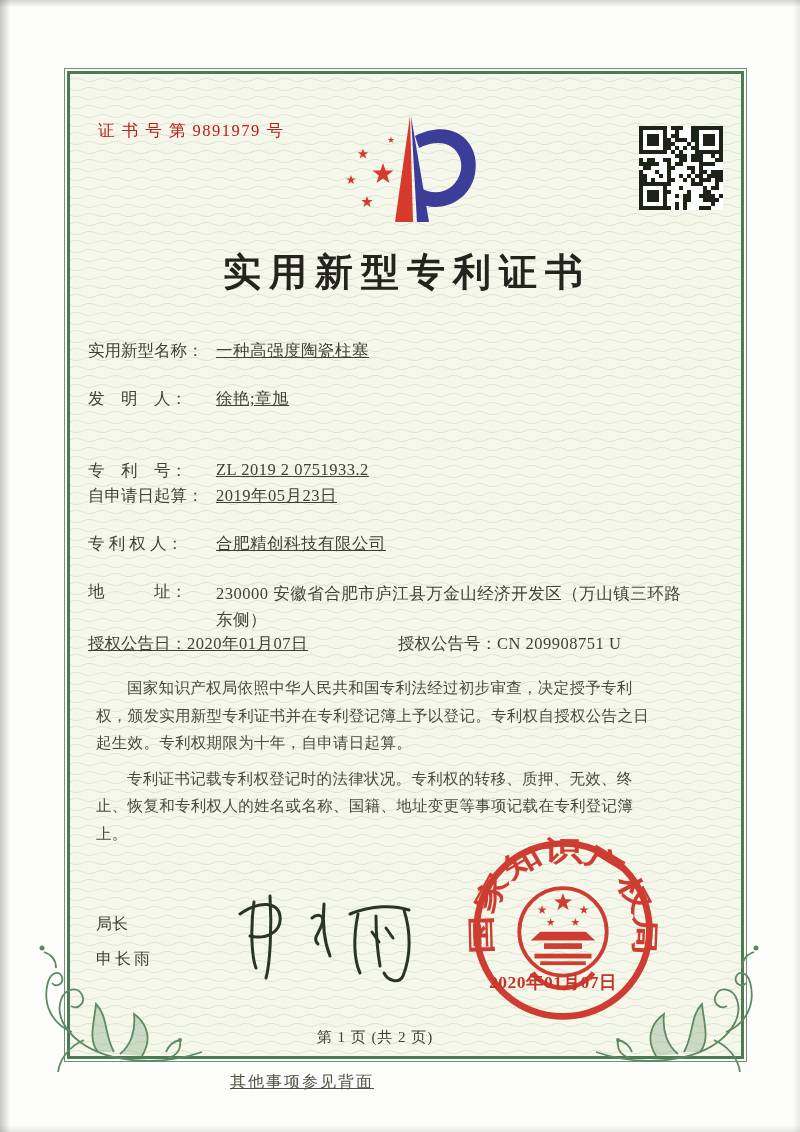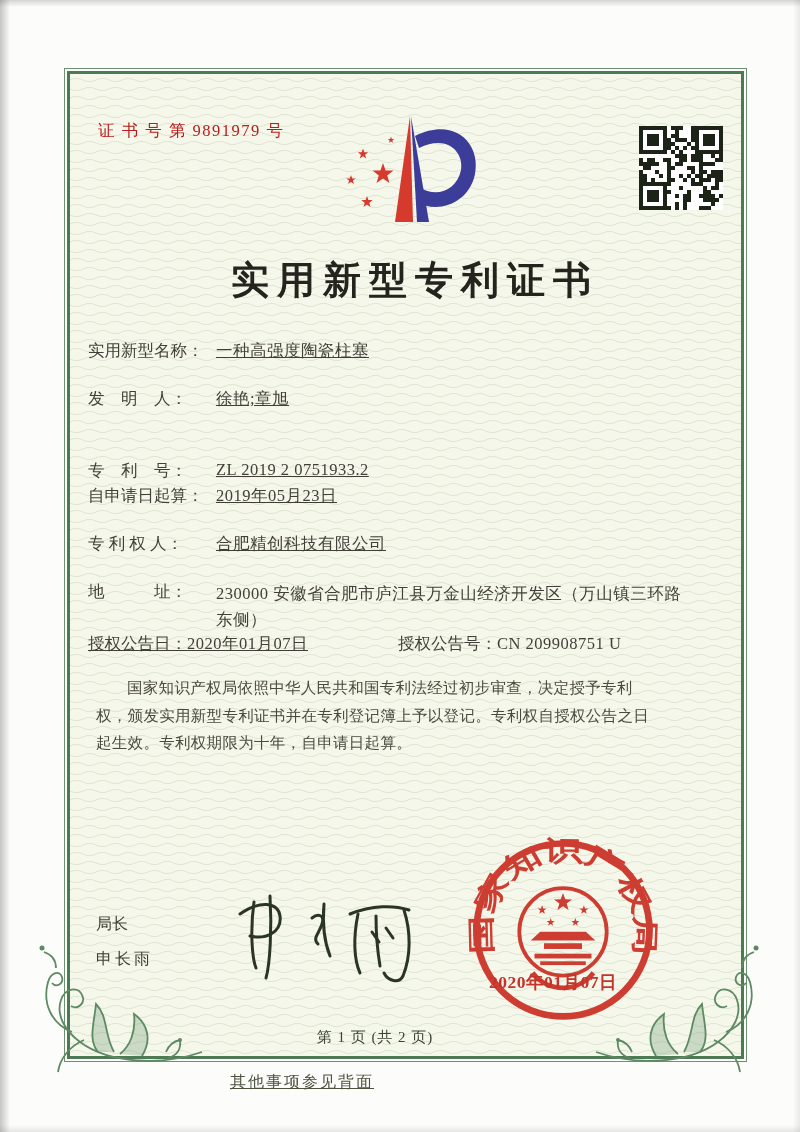--- a/index.html
+++ b/index.html
@@ -19,21 +19,21 @@
   .frame{left:64px;top:68px;width:681px;height:992px;border:1px solid #6d9171;z-index:1;}
   .frame-inner{position:absolute;left:2px;top:2px;right:2px;bottom:2px;
     border:3px solid #4d7a55;background:#f5f7ea;overflow:hidden;}
   .waves{position:absolute;left:0;top:0;}
   
   .content{z-index:2;}
   .cert-number{left:98px;top:120px;font-size:16.5px;letter-spacing:1.5px;color:#b91c1c;z-index:2;}
   .logo{left:333px;top:110px;z-index:2;}
   .qr{left:639px;top:126px;z-index:2;}
   .title{left:120px;top:240px;width:560px;text-align:center;font-size:38px;font-weight:700;
-    letter-spacing:8px;color:#24231d;z-index:2;margin:15px;}
+    letter-spacing:8px;color:#24231d;z-index:2;margin:7px;}
   .row{left:88px;font-size:16.5px;color:#413f37;z-index:2;white-space:nowrap;text-decoration:underline;}
   .row .lab{display:inline-block;width:128px;vertical-align:top;}
   .row .val{letter-spacing:.5px;}
   .row .val-wrap{display:inline-block;width:472px;white-space:normal;vertical-align:top;line-height:26px;}
   .pair2{position:absolute;left:310px;top:0;}
   .body-text{left:88px;top:666px;width:578px;font-size:15.5px;line-height:27.5px;
     color:#4b4a3e;z-index:2;letter-spacing:.3px;}
   .body-text p{margin:8px;text-indent:2em;}
   .commissioner-title{left:96px;top:914px;font-size:16px;color:#3e3d35;z-index:2;}
   .commissioner-name{left:96px;top:949px;font-size:16px;color:#3e3d35;letter-spacing:3px;z-index:2;}
@@ -333,20 +333,21 @@
 </div>
 <div class="abs row" style="top:633px">
   <span>授权公告日：</span><span class="val">2020年01月07日</span>
   <span class="pair2">
     <span>授权公告号：</span><span class="val">CN 209908751 U</span>
   </span>
 </div>
 
 <div class="abs body-text">
   <p>国家知识产权局依照中华人民共和国专利法经过初步审查，决定授予专利权，颁发实用新型专利证书并在专利登记簿上予以登记。专利权自授权公告之日起生效。专利权期限为十年，自申请日起算。</p>
+  <p>专利证书记载专利权登记时的法律状况。专利权的转移、质押、无效、终止、恢复和专利权人的姓名或名称、国籍、地址变更等事项记载在专利登记簿上。</p>
 </div>
 
 <div class="abs commissioner-title">局长</div>
 <div class="abs commissioner-name">申长雨</div>
 
 <svg class="abs signature" width="195" height="105" viewBox="0 0 195 105">
   <g stroke="#2a3526" stroke-width="3" fill="none" stroke-linecap="round">
     <path d="M28,22 C24,50 26,78 30,88"></path>
     <path d="M14,34 C34,20 52,22 54,36 C56,52 40,60 24,56"></path>
     <path d="M44,16 C46,48 44,84 40,98"></path>

